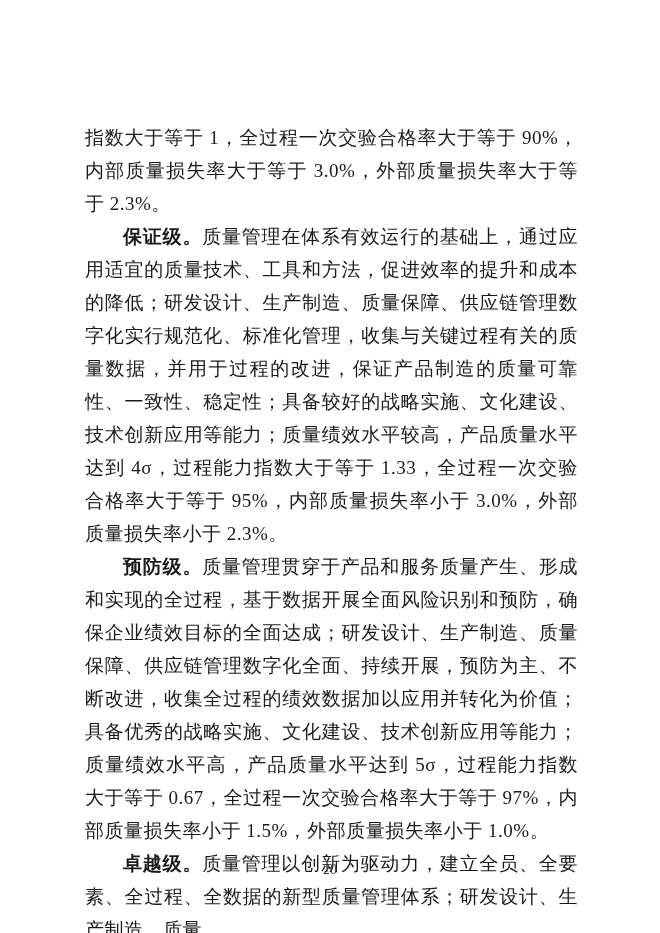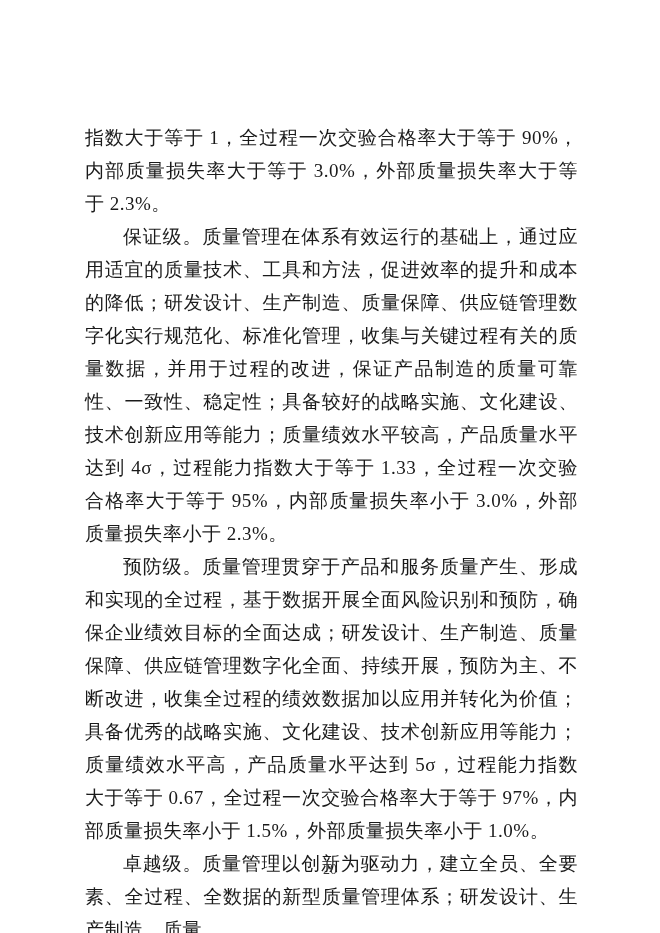--- a/index.html
+++ b/index.html
@@ -35,21 +35,21 @@
     line-height: 33px;
     text-align: justify;
     text-justify: inter-ideograph;
     letter-spacing: 0.5px;
     word-break: break-all;
   }
   .para.indent {
     text-indent: 2em;
   }
   .level-label {
-    font-weight: normal;
+    font-weight: bold;
   }
   .page-footer {
     position: absolute;
     left: 0;
     top: 860px;
     width: 660px;
     text-align: center;
     font-size: 14px;
     line-height: 20px;
     color: #333333;

